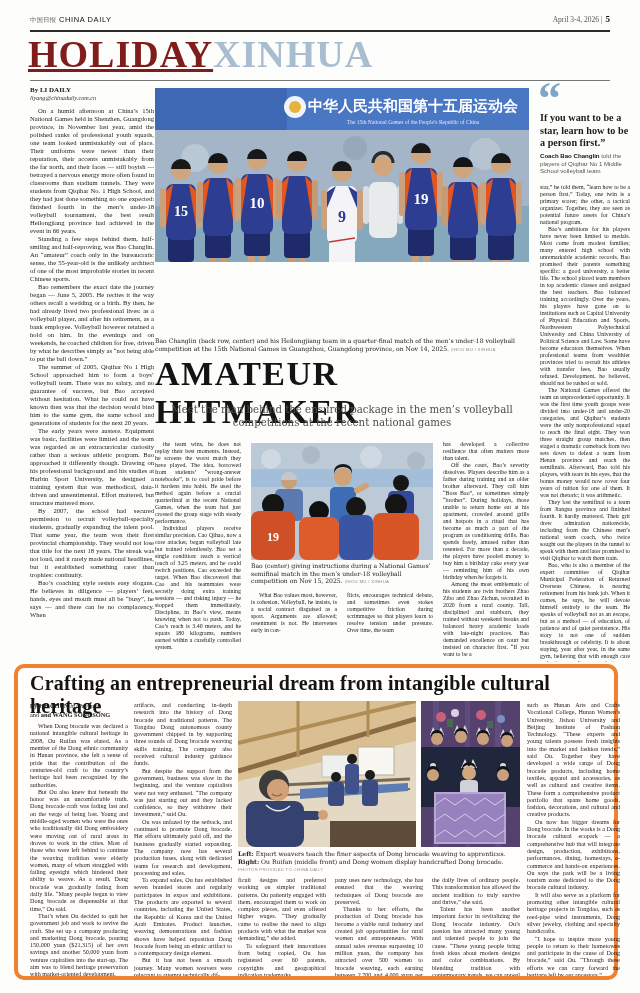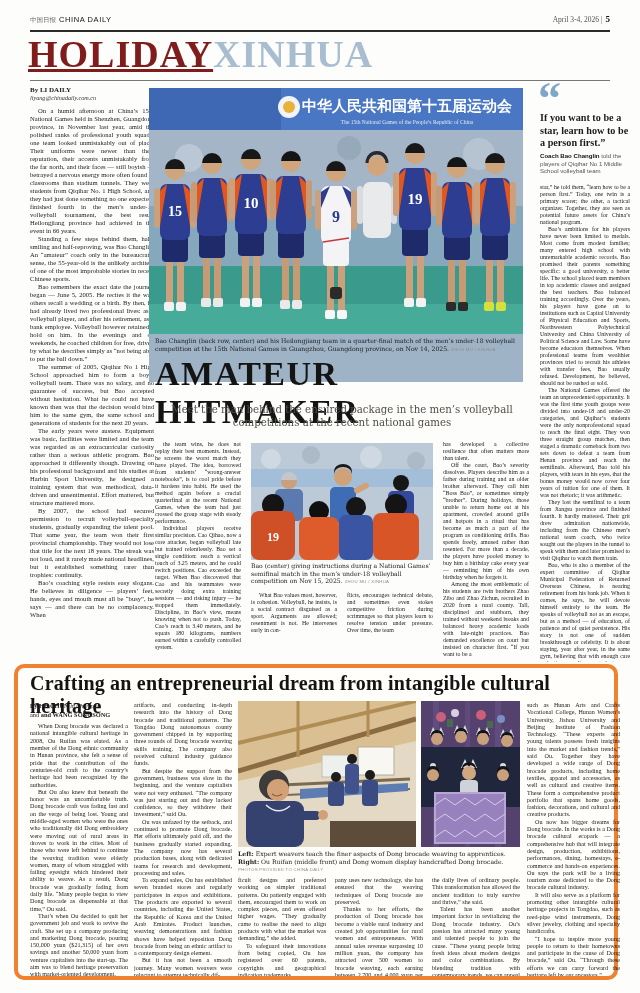--- a/index.html
+++ b/index.html
@@ -66,21 +66,21 @@
     <p class="email">liyang@chinadaily.com.cn</p>
     <p>On a humid afternoon at China’s 15th National Games held in Shenzhen, Guangdong province, in November last year, amid the polished ranks of professional youth squads, one team looked unmistakably out of place. Their uniforms were newer than their reputation, their accents unmistakably from the far north, and their faces — still boyish — betrayed a nervous energy more often found in classrooms than stadium tunnels. They were students from Qiqihar No. 1 High School, and they had just done something no one expected: finished fourth in the men’s under-18 volleyball tournament, the best result Heilongjiang province had achieved in the event in 66 years.</p>
     <p>Standing a few steps behind them, half-smiling and half-reproving, was Bao Changlin. An “amateur” coach only in the bureaucratic sense, the 55-year-old is the unlikely architect of one of the most improbable stories in recent Chinese sports.</p>
     <p>Bao remembers the exact date the journey began — June 5, 2005. He recites it the way others recall a wedding or a birth. By then, he had already lived two professional lives: as a volleyball player, and after his retirement, as a bank employee. Volleyball however retained a hold on him. In the evenings and on weekends, he coached children for free, driven by what he describes simply as “not being able to put the ball down.”</p>
     <p>The summer of 2005, Qiqihar No 1 High School approached him to form a boys’ volleyball team. There was no salary, and no guarantee of success, but Bao accepted without hesitation. What he could not have known then was that the decision would bind him to the same gym, the same school and generations of students for the next 20 years.</p>
     <p>The early years were austere. Equipment was basic, facilities were limited and the team was regarded as an extracurricular curiosity rather than a serious athletic program. Bao approached it differently though. Drawing on his professional background and his studies at Harbin Sport University, he designed a training system that was methodical, data-driven and unsentimental. Effort mattered, but structure mattered more.</p>
     <p>By 2007, the school had secured permission to recruit volleyball-specialty students, gradually expanding the talent pool. That same year, the team won their first provincial championship. They would not lose that title for the next 18 years. The streak was not loud, and it rarely made national headlines, but it established something rarer than trophies: continuity.</p>
     <p>Bao’s coaching style resists easy slogans. He believes in diligence — players’ feet, hands, eyes and mouth must all be “busy”, he says — and there can be no complacency. When</p>
   </div>
 
-  <div class="photo" style="left:149px;top:88px;width:374px;height:294px;">
+  <div class="photo" style="left:155px;top:88px;width:374px;height:174px;">
     <svg width="374" height="246" viewBox="0 0 374 246">
       <rect width="374" height="246" fill="#a3b5c6"></rect>
       <rect width="374" height="42" fill="#4a77c4"></rect>
       <rect width="132" height="42" fill="#3f68b4"></rect>
       <circle cx="140" cy="19" r="11" fill="#ffffff" opacity="0.92"></circle>
       <circle cx="140" cy="19" r="6" fill="#e8b33a"></circle>
       <text x="258" y="23" text-anchor="middle" font-size="15" font-weight="bold" fill="#ffffff">中华人民共和国第十五届运动会</text>
       <text x="258" y="36" text-anchor="middle" font-size="5.5" fill="#dfe8f5">The 15th National Games of the People’s Republic of China</text>
       <rect y="42" width="374" height="78" fill="#a3b5c6"></rect>
       <circle cx="40" cy="70" r="14" fill="#c3cfda" opacity=".7"></circle>

